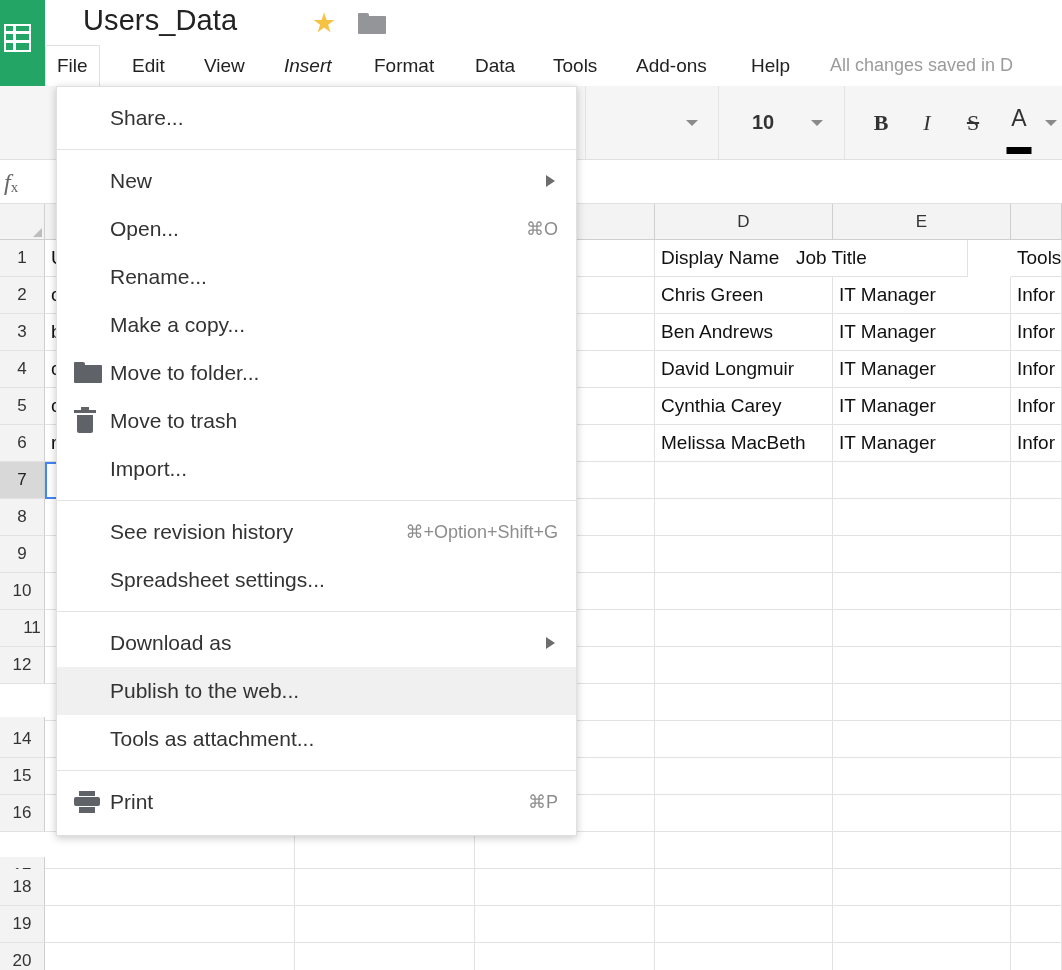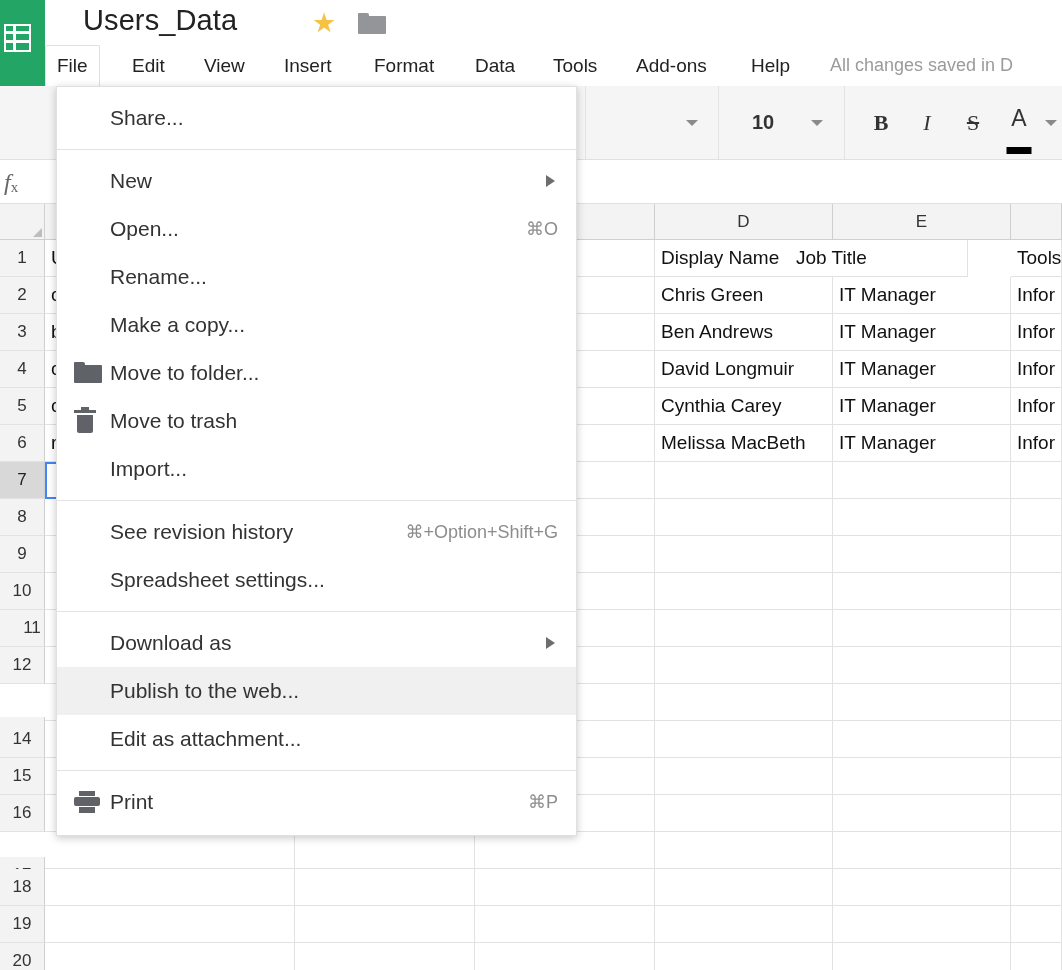--- a/index.html
+++ b/index.html
@@ -384,21 +384,21 @@
         <div class="tab"></div>
         <div class="body"></div>
       </div>
     </div>
   </div>
 
   <div class="menubar" id="menubar">
       <div class="menu-item active" style="left: 0px;">File</div>
       <div class="menu-item" style="left: 76px;">Edit</div>
       <div class="menu-item" style="left: 148px;">View</div>
-      <div class="menu-item" style="left: 228px;">Insert</div>
+      <div class="menu-item" style="left: 228px; font-style: italic;">Insert</div>
       <div class="menu-item" style="left: 318px;">Format</div>
       <div class="menu-item" style="left: 419px;">Data</div>
       <div class="menu-item" style="left: 497px;">Tools</div>
       <div class="menu-item" style="left: 580px;">Add-ons</div>
       <div class="menu-item" style="left: 695px;">Help</div>
       <div class="save-status" style="left: 785px;">All changes saved in D</div>
     </div>
 
   <div class="toolbar">
     <div class="tb-group" style="left:585px; width:133px;">
@@ -626,21 +626,21 @@
       </div>
       <div class="dd-sep"></div>
       <div class="dd-item">
         <div class="dd-label">Download as</div>
         <div class="dd-arrow"></div>
       </div>
       <div class="dd-item highlight">
         <div class="dd-label">Publish to the web...</div>
       </div>
       <div class="dd-item">
-        <div class="dd-label">Edit as attachment...</div>
+        <div class="dd-label">Tools as attachment...</div>
       </div>
       <div class="dd-sep"></div>
       <div class="dd-item">
         <div class="dd-icon">
           <div class="printer-shape">
             <div class="top"></div>
             <div class="mid"></div>
             <div class="bot"></div>
           </div>
         </div>

